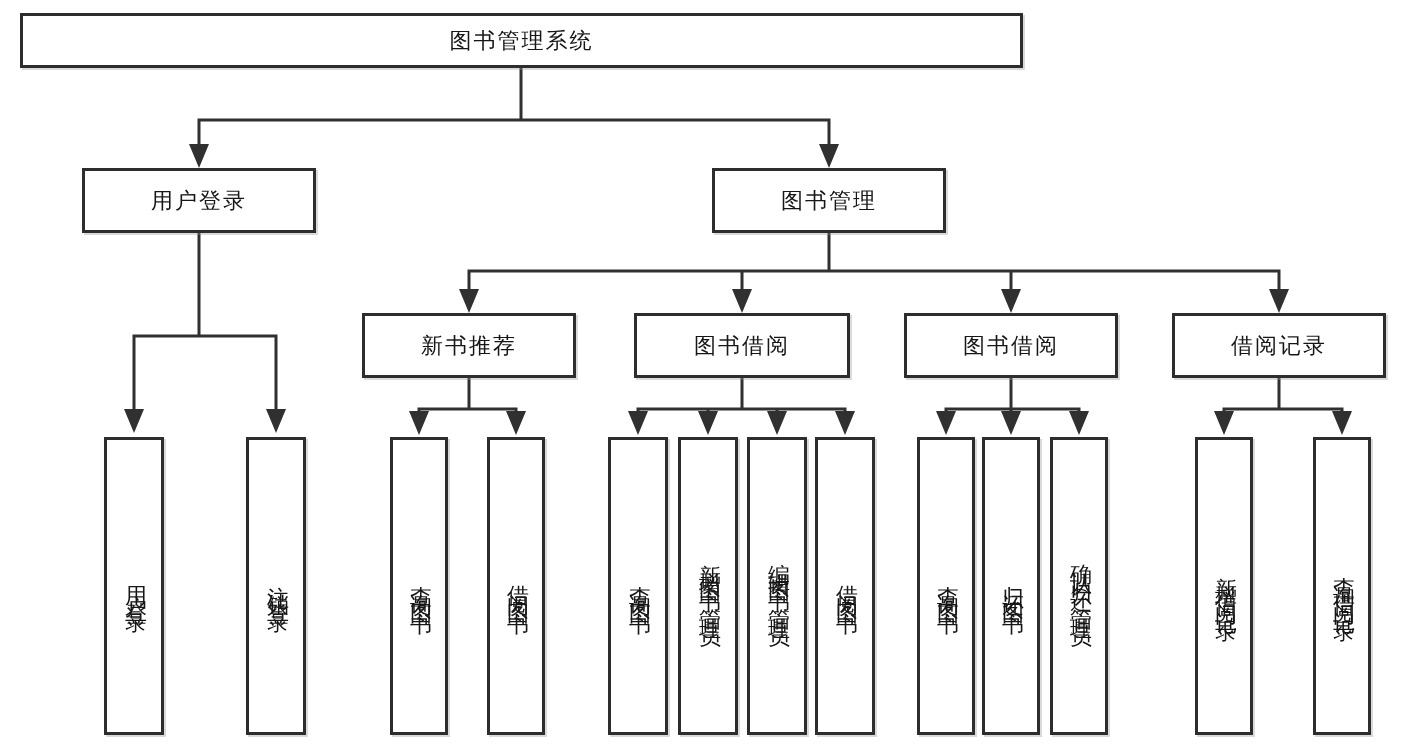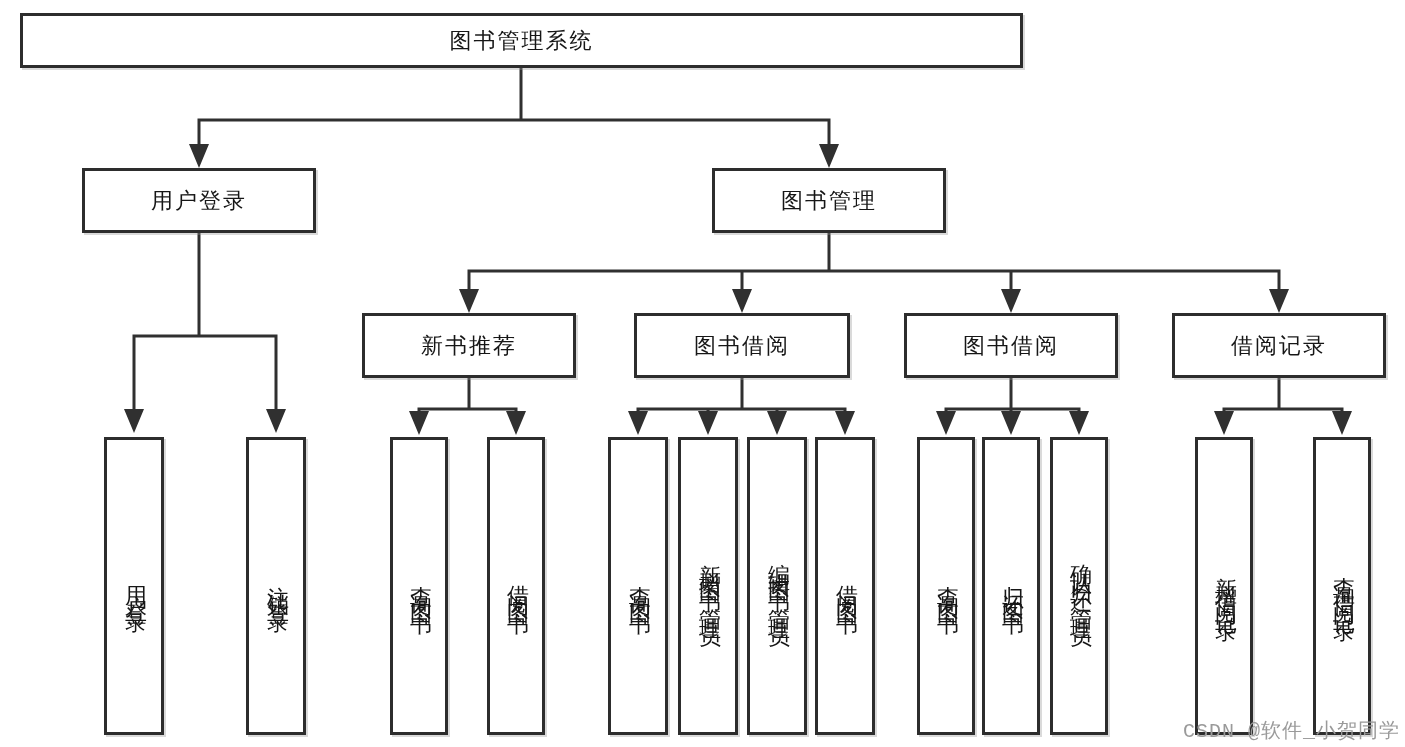--- a/index.html
+++ b/index.html
@@ -166,15 +166,14 @@
     <span>确认归还（管理员）</span>
   </div>
 
   <div class="node v" style="left:1195px;top:437px;width:58px;height:298px">
     <span>新增借阅记录</span>
   </div>
   <div class="node v" style="left:1313px;top:437px;width:58px;height:298px">
     <span>查询借阅记录</span>
   </div>
 
-  <div class="watermark">CSDN @软件_小贺同学</div>
 
 </div>
 
 </body></html>

